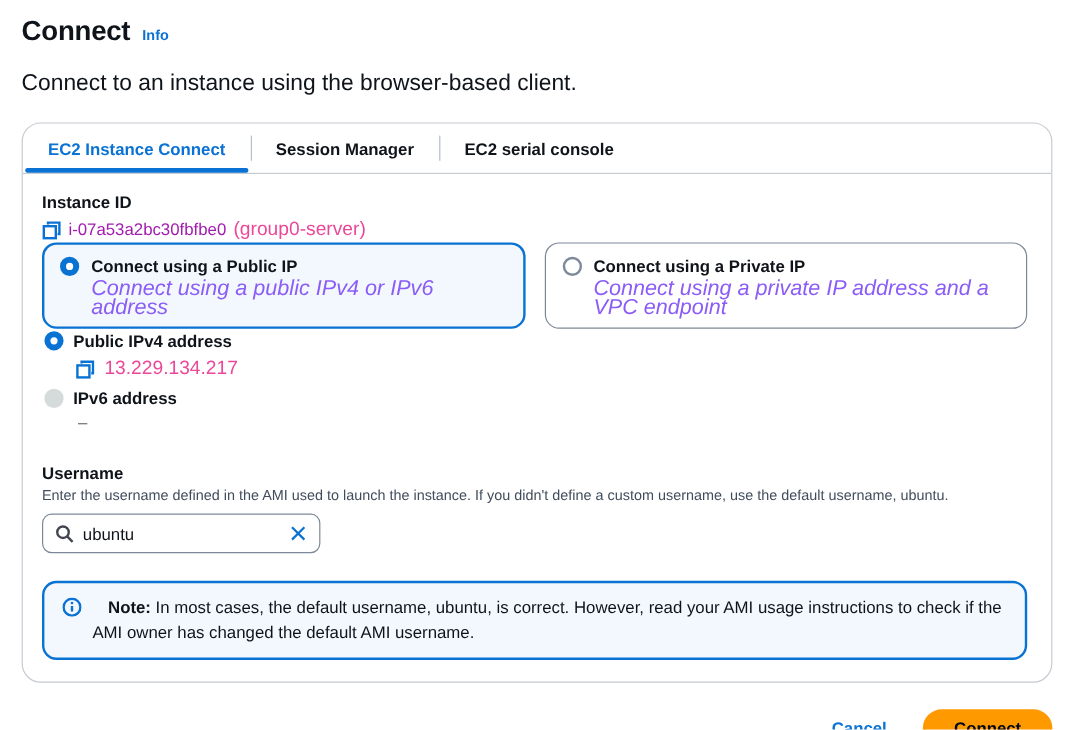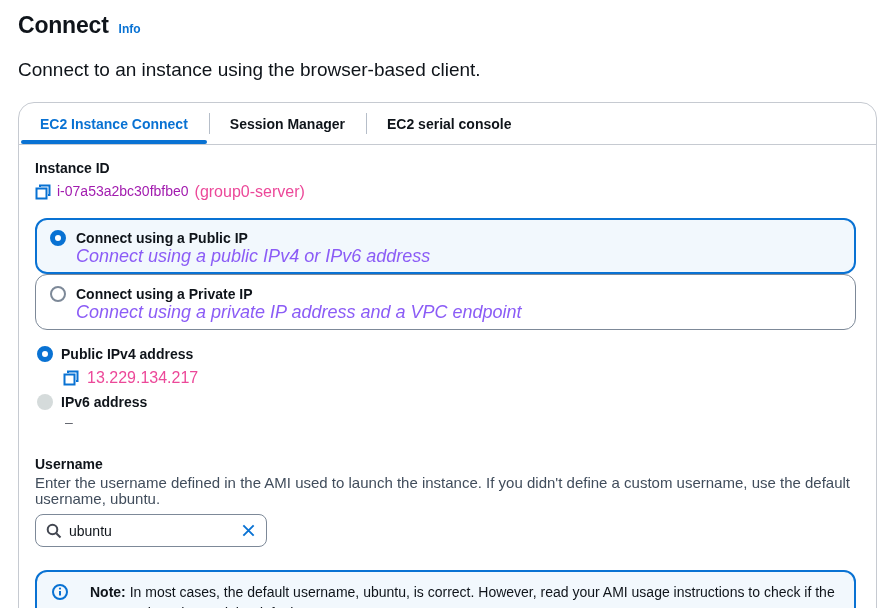--- a/index.html
+++ b/index.html
@@ -28,43 +28,43 @@
   .content { padding:13px 20px 18px 16px; }
 
   .field-label { font-size:14px; font-weight:700; color:#0f141a; line-height:20px; }
 
   .id-row { display:flex; align-items:center; gap:6px; margin-top:3px; line-height:21px; }
   .copy-btn { display:inline-flex; align-items:center; cursor:pointer; }
   .link-text { font-size:14px; color:#a21caf; }
   .plain-text { font-size:16px; color:#ec4899; }
 
   
-  .cards { display:flex; gap:0; margin-top:16px;flex-direction:column; }
+  .cards { display:flex; gap:16px; margin-top:0; }
   .card { flex:1; border-radius:12px; padding:9px 14px; display:flex; gap:10px; align-items:flex-start; cursor:pointer; background:#fff; border:1px solid #7d8998; }
   .card.selected { border:2px solid #0972d3; background:#f2f8fd; padding:8px 13px; }
   .card .texts { display:flex; flex-direction:column; }
   .card-title { font-size:14px; font-weight:700; color:#0f141a; line-height:20px; }
   .card-desc { font-size:18px; color:#8b5cf6; line-height:16px;font-style:italic; }
 
   
   .radio { width:16px; height:16px; border-radius:50%; flex:0 0 16px; margin-top:2px; }
   .radio.checked { border:5px solid #0972d3; background:#fff; }
   .radio.unchecked { border:2px solid #7d8998; background:#fff; }
   .radio.disabled { background:#d5dbdb; border:none; }
 
   
-  .ip-section { margin-top:14px; }
+  .ip-section { }
   .radio-row { display:flex; align-items:flex-start; gap:8px; margin-left:2px; }
   .radio-row .field-label { line-height:21px; }
   .value-row { display:flex; align-items:center; gap:8px; margin:2px 0 4px 28px; line-height:21px; }
   .dash { margin:0 0 0 30px; font-size:14px; color:#656871; line-height:18px; }
 
   
   .username-section { margin-top:23px; }
-  .field-desc { font-size:15px; color:#414d5c; line-height:16px; margin-top:1px; }
+  .field-desc { font-size:12px; color:#414d5c; line-height:16px; margin-top:1px; }
   .search-box { margin-top:7px; width:232px; height:33px; border:1px solid #7d8998; border-radius:8px; display:flex; align-items:center; padding:0 10px; gap:7px; background:#fff; }
   .search-box input { border:none; outline:none; flex:1; font-size:14px; font-family:inherit; color:#0f141a; background:transparent; min-width:0; }
   .clear-btn { display:inline-flex; cursor:pointer; }
 
   
   .note-box { margin-top:23px; border:2px solid #0972d3; background:#f2f8fd; border-radius:12px; padding:10px 15px; display:flex; gap:9px; }
   .note-icon-wrap { margin-top:2px; flex:0 0 16px; }
   .note-text { font-size:14px; line-height:21px; color:#0f141a; }
   .note-text b { font-weight:700;margin-left:13px; }
 

